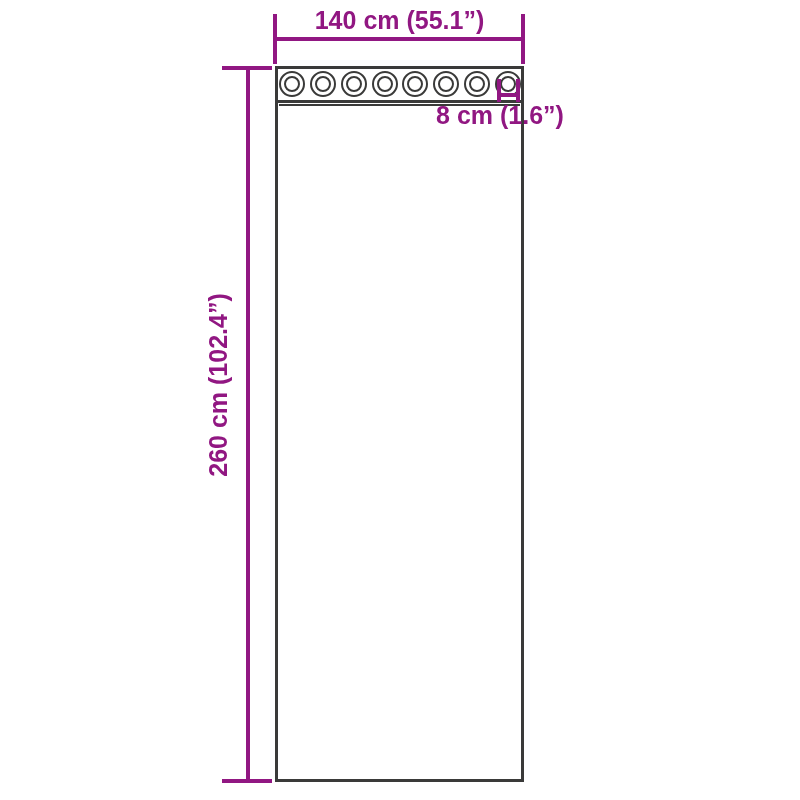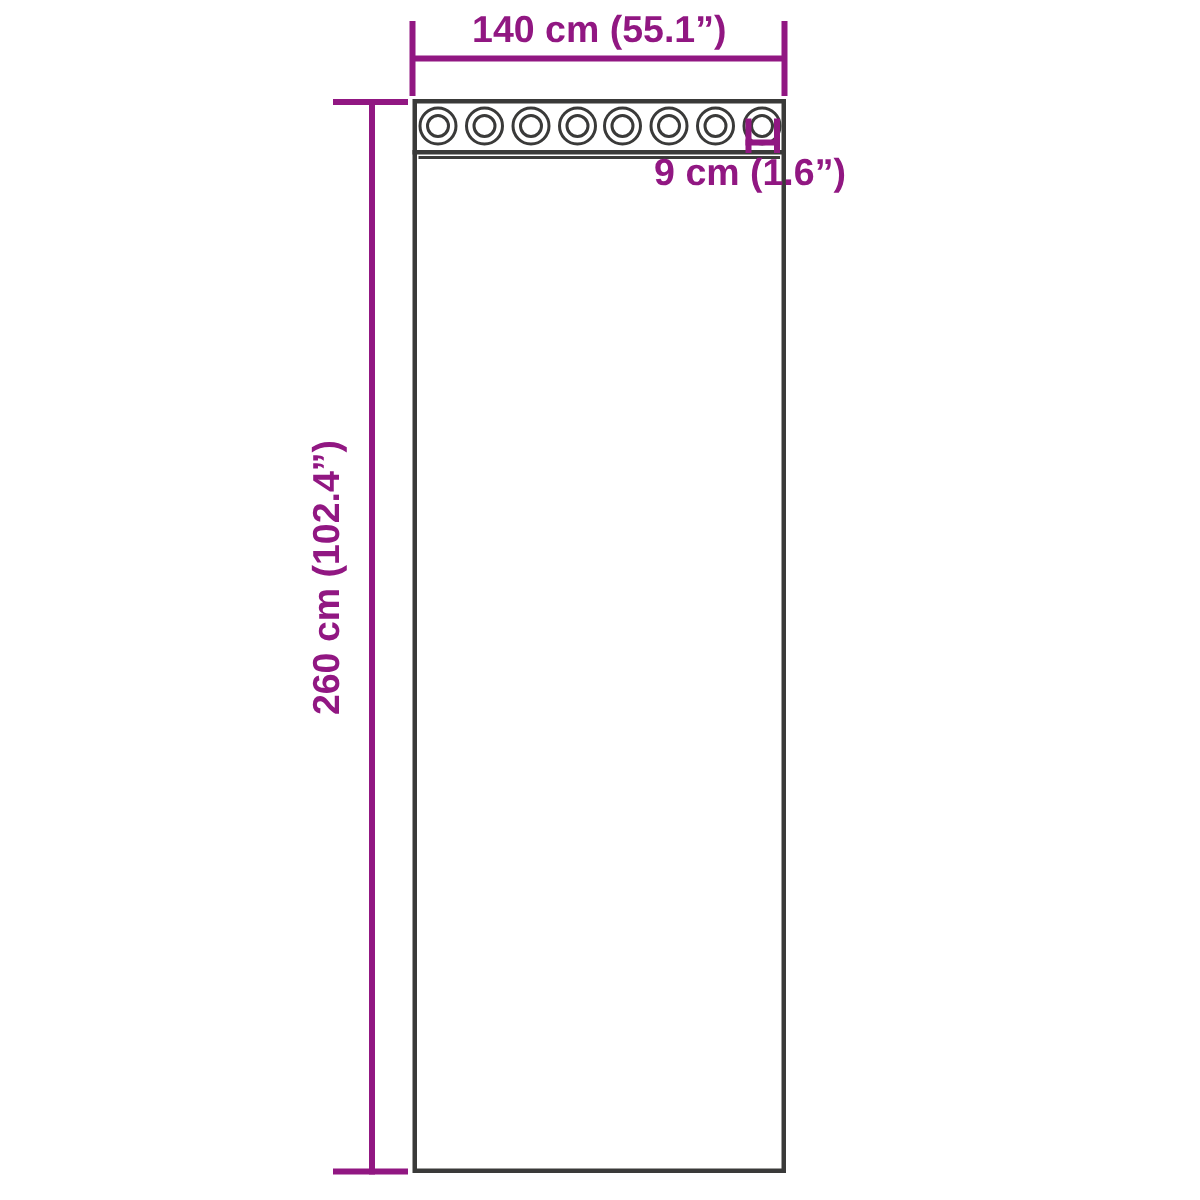--- a/index.html
+++ b/index.html
@@ -100,15 +100,15 @@
   <div class="dim-label width-label">140 cm (55.1”)</div>
 
   <div class="dim dim-v-line"></div>
   <div class="dim dim-tick-h-top"></div>
   <div class="dim dim-tick-h-bottom"></div>
   <div class="dim-label height-label">260 cm (102.4”)</div>
 
   <div class="dim bracket-left"></div>
   <div class="dim bracket-right"></div>
   <div class="dim bracket-bar"></div>
-  <div class="dim-label grommet-label">9 cm (1.6”)</div>
+  <div class="dim-label grommet-label">8 cm (1.6”)</div>
 
 </div>
 
 </body></html>

